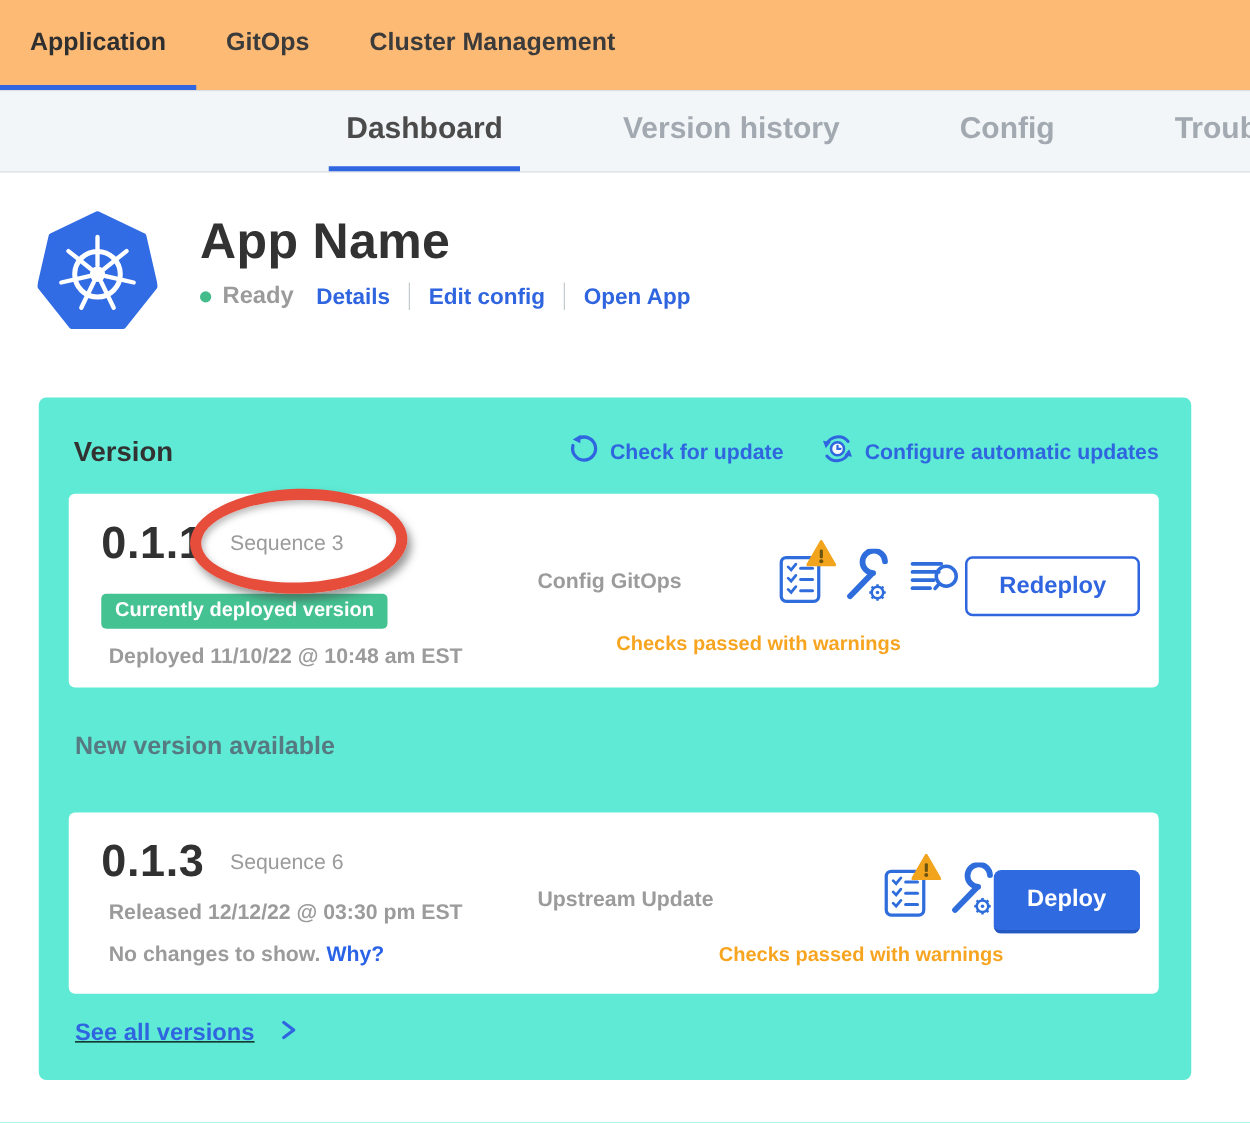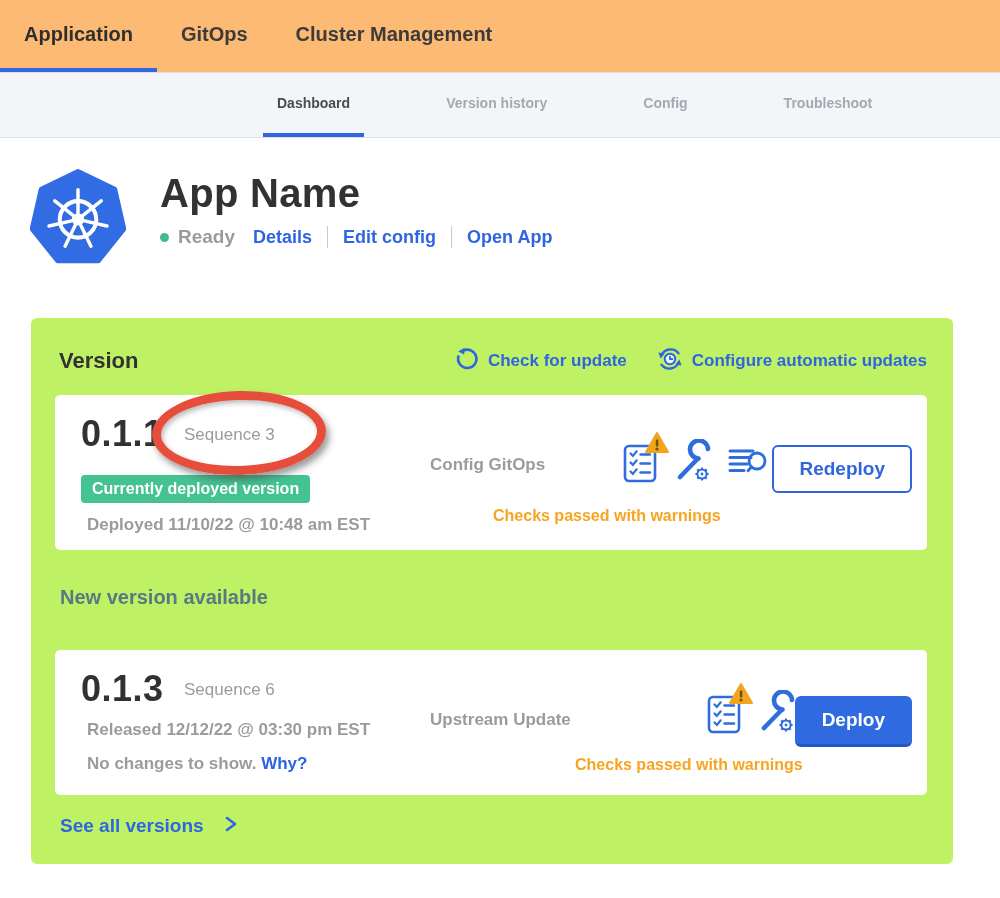--- a/index.html
+++ b/index.html
@@ -9,35 +9,35 @@
     -webkit-font-smoothing:antialiased;
   }
   
   .top-nav{height:72px;display:flex;align-items:stretch;box-sizing:border-box;background:#fdba74;}
   .top-tab{display:flex;align-items:center;padding:0 24px;font-size:20px;font-weight:700;color:#3b3b3b;
     border-bottom:4px solid transparent;cursor:pointer;white-space:nowrap;}
   .top-tab.active{border-bottom-color:#3066e0;color:#2f2f2f;}
   
   .sub-nav{height:66px;background:#f2f6f8;border-top:1px solid #dbe1e6;border-bottom:1px solid #dbe1e6;
     display:flex;align-items:stretch;padding-left:263px;box-sizing:border-box;white-space:nowrap;}
-  .sub-tab{display:flex;align-items:center;padding:0 14px;margin-right:68px;font-size:14px;font-weight:700;
+  .sub-tab{display:flex;align-items:center;padding:0 14px;margin-right:68px;font-size:24px;font-weight:700;
     color:#a2a9b0;border-bottom:4px solid transparent;cursor:pointer;}
   .sub-tab.active{color:#4b4b4b;border-bottom-color:#3066e0;}
   
   .app-header{display:flex;margin:29px 0 0 30px;}
   .logo-wrap{width:96px;height:99px;flex:0 0 auto;}
   .app-header-text{margin-left:34px;padding-top:4px;}
   .app-title{font-size:40px;font-weight:700;color:#323232;letter-spacing:.3px;line-height:1.1;}
   .status-row{display:flex;align-items:center;margin-top:11px;}
   .status-dot{width:9px;height:9px;border-radius:50%;background:#44bb8a;margin-right:9px;}
   .status-text{font-size:19px;font-weight:700;color:#9b9b9b;margin-right:18px;}
   .header-link{font-size:18px;font-weight:700;color:#3065e0;cursor:pointer;text-decoration:none;}
   .v-divider{width:1px;height:22px;background:#c6cbce;margin:0 15px;}
   
-  .version-card{position:absolute;left:31px;top:318px;width:922px;height:546px;background:#bef264;
+  .version-card{position:absolute;left:31px;top:318px;width:922px;height:546px;background:#5eead4;
     border-radius:6px;box-sizing:border-box;padding:28px 26px 0 28px;}
   .vc-header{display:flex;justify-content:space-between;align-items:center;}
   .vc-title{font-size:22px;font-weight:700;color:#323232;}
   .vc-actions{display:flex;align-items:center;gap:30px;}
   .vc-action{display:flex;align-items:center;gap:9px;cursor:pointer;}
   .vc-action-label{font-size:17px;font-weight:700;color:#3065e0;}
   .inner-card{position:absolute;left:24px;width:872px;background:#ffffff;border-radius:5px;}
   .card-current{top:77px;height:155px;}
   .card-next{top:332px;height:145px;}
   .version-line{position:absolute;left:26px;top:18px;white-space:nowrap;}
@@ -57,21 +57,21 @@
   .check-icon-wrap{position:relative;display:inline-block;width:34px;height:40px;}
   .warn-overlay{position:absolute;top:-11px;right:-12px;}
   .btn{position:absolute;right:15px;font-size:19px;font-weight:700;border-radius:6px;cursor:pointer;
     font-family:"Liberation Sans",sans-serif;white-space:nowrap;}
   .btn-outline{top:50px;background:#fff;color:#3065e0;border:2px solid #3065e0;padding:11px 25px;}
   .btn-solid{top:46px;background:#2f6ae0;color:#fff;border:none;border-bottom:3px solid #2458c2;padding:13px 27px;}
   .checks-text{position:absolute;font-size:16px;font-weight:700;color:#f7a521;white-space:nowrap;}
   .checks-1{left:438px;top:112px;}
   .checks-2{left:520px;top:106px;}
   .new-version-heading{position:absolute;left:29px;top:268px;font-size:20px;font-weight:700;color:#577981;}
-  .see-all{position:absolute;left:29px;top:497px;display:flex;align-items:center;gap:20px;cursor:pointer;}
+  .see-all{position:absolute;left:29px;top:497px;display:flex;align-items:center;gap:20px;cursor:pointer;text-decoration:underline;}
   .see-all-label{font-size:19px;font-weight:700;color:#3065e0;}
   
   .annotation-ellipse{position:absolute;left:152px;top:391px;width:156px;height:66px;
     border:9px solid #e64d3b;border-radius:50%;transform:rotate(-1.5deg);
     box-shadow:3px 5px 7px rgba(70,70,70,.55), inset 2px 3px 5px rgba(70,70,70,.35);
     pointer-events:none;z-index:5;}
 </style>
 </head>
 <body>
 

